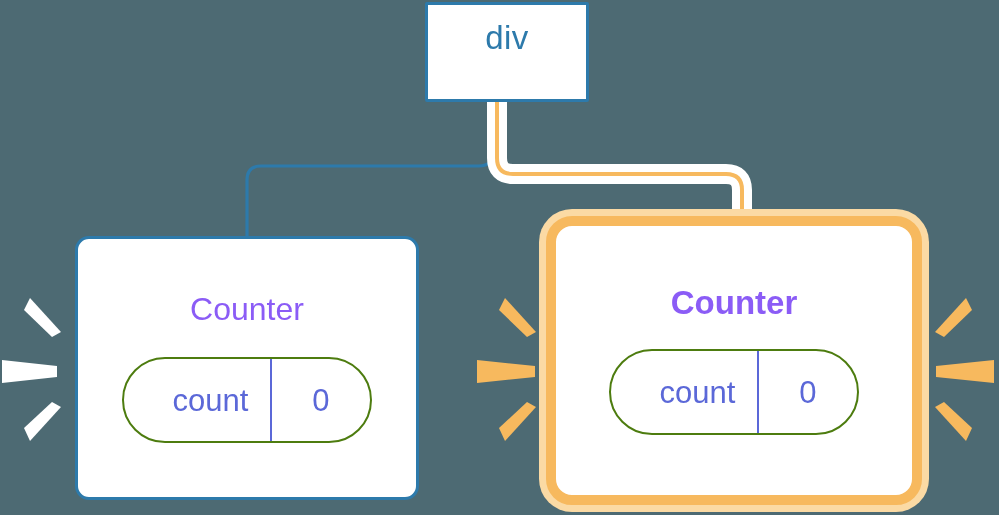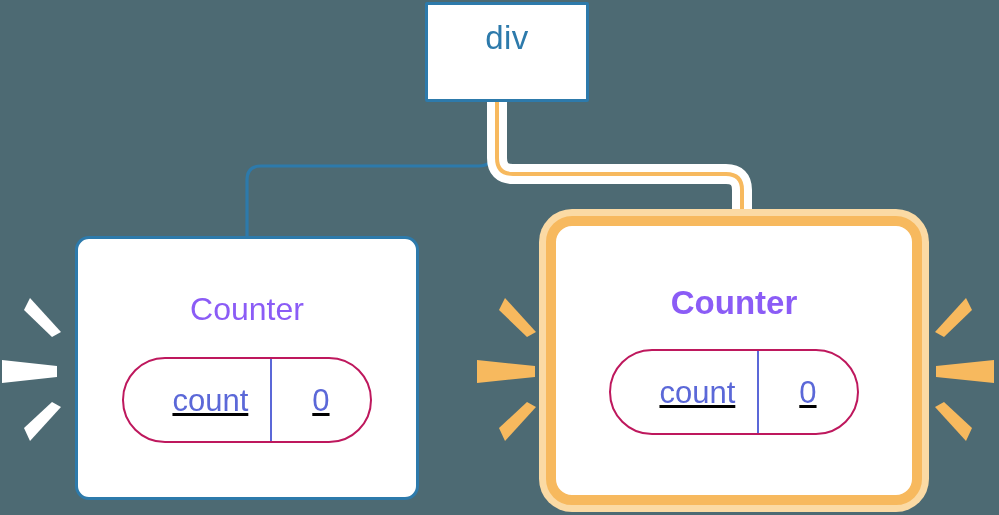--- a/index.html
+++ b/index.html
@@ -91,27 +91,26 @@
   .node-counter-right .node-title {
     font-weight: 700;
     font-size: 33px;
     margin-bottom: 30px;
   }
 
   
   .state-pill {
     display: flex;
     align-items: stretch;
-    border: 2px solid #be185d;
+    border: 2px solid #4d7c0f;
     border-radius: 999px;
     height: 86px;
     box-sizing: border-box;
     background: #ffffff;
     overflow: hidden;
-    text-decoration: underline;
   }
   .pill-key, .pill-val {
     display: flex;
     align-items: center;
     justify-content: center;
     color: #5b68d8;
     font-size: 31px;
     line-height: 1;
     box-sizing: border-box;
   }

